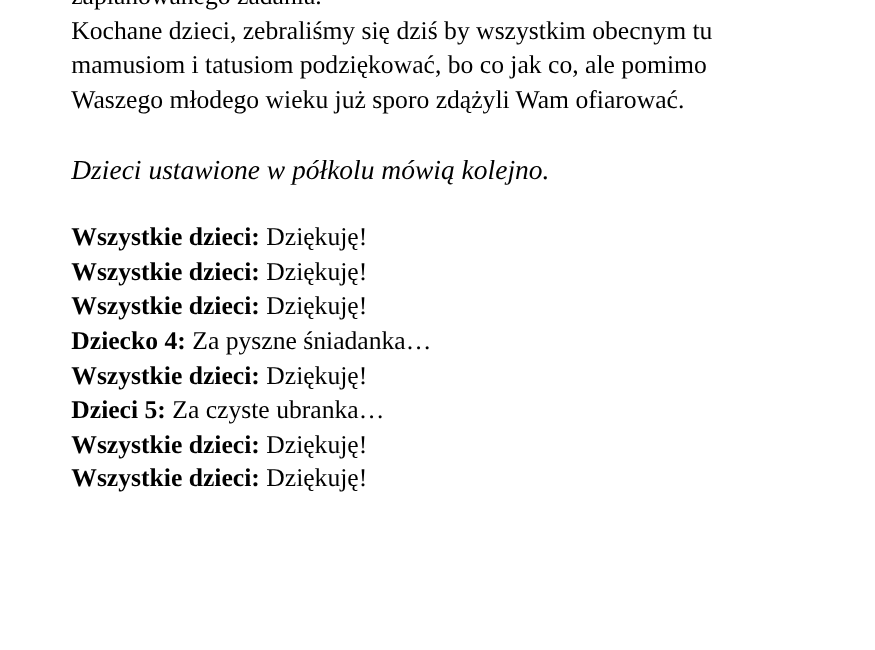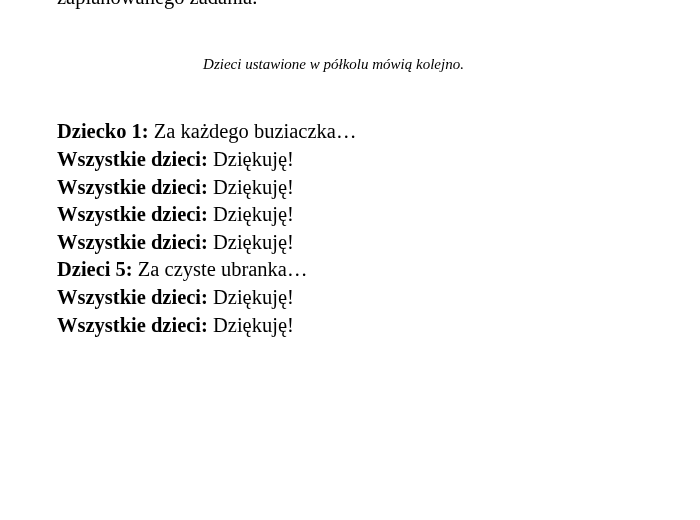--- a/index.html
+++ b/index.html
@@ -37,25 +37,24 @@
     margin: 0;
   }
   .para .last-line {
     display: block;
   }
   .spacer-line {
     display: block;
     height: 27.6px;
   }
   .stage-direction {
-    font-size: 15px;
+    font-size: 22px;
     line-height: 27.6px;
     font-style: italic;
-    text-align: center;
-    margin: 12px;
+    margin: 0;
     padding-right: 52px;
   }
   .dialogue {
     margin: 0;
     font-size: 20.5px;
     line-height: 27.6px;
   }
   .dialogue .line {
     display: block;
     white-space: nowrap;
@@ -70,39 +69,44 @@
 </head>
 <body>
 
 <div class="page">
   <div class="column">
 
     <div class="para">
       <span class="last-line">zaplanowanego zadania.</span>
     </div>
 
+    <div class="para">
+      <span class="last-line">Kochane dzieci, zebraliśmy się dziś by wszystkim obecnym tu</span>
+      <span class="last-line">mamusiom i tatusiom podziękować, bo co jak co, ale pomimo</span>
+      <span class="last-line">Waszego młodego wieku już sporo zdążyli Wam ofiarować.</span>
+    </div>
 
     <span class="spacer-line"></span>
 
     <p class="stage-direction">Dzieci ustawione w półkolu mówią kolejno.</p>
 
     <span class="spacer-line"></span>
 
     <div class="dialogue">
       <span class="line">
-        <span class="speaker">Dziecko 1:</span><span class="speech"> <span>Za każdego buziaczka…</span></span>
+        <span class="speaker">Wszystkie dzieci:</span><span class="speech"> <span>Dziękuję!</span></span>
       </span>
       <span class="line">
         <span class="speaker">Wszystkie dzieci:</span><span class="speech"> <span>Dziękuję!</span></span>
       </span>
       <span class="line">
         <span class="speaker">Wszystkie dzieci:</span><span class="speech"> <span>Dziękuję!</span></span>
       </span>
       <span class="line">
-        <span class="speaker">Wszystkie dzieci:</span><span class="speech"> <span>Dziękuję!</span></span>
+        <span class="speaker">Dziecko 4:</span><span class="speech"> <span>Za pyszne śniadanka…</span></span>
       </span>
       <span class="line">
         <span class="speaker">Wszystkie dzieci:</span><span class="speech"> <span>Dziękuję!</span></span>
       </span>
       <span class="line">
         <span class="speaker">Dzieci 5:</span><span class="speech"> <span>Za czyste ubranka…</span></span>
       </span>
       <span class="line">
         <span class="speaker">Wszystkie dzieci:</span><span class="speech"> <span>Dziękuję!</span></span>
       </span>

